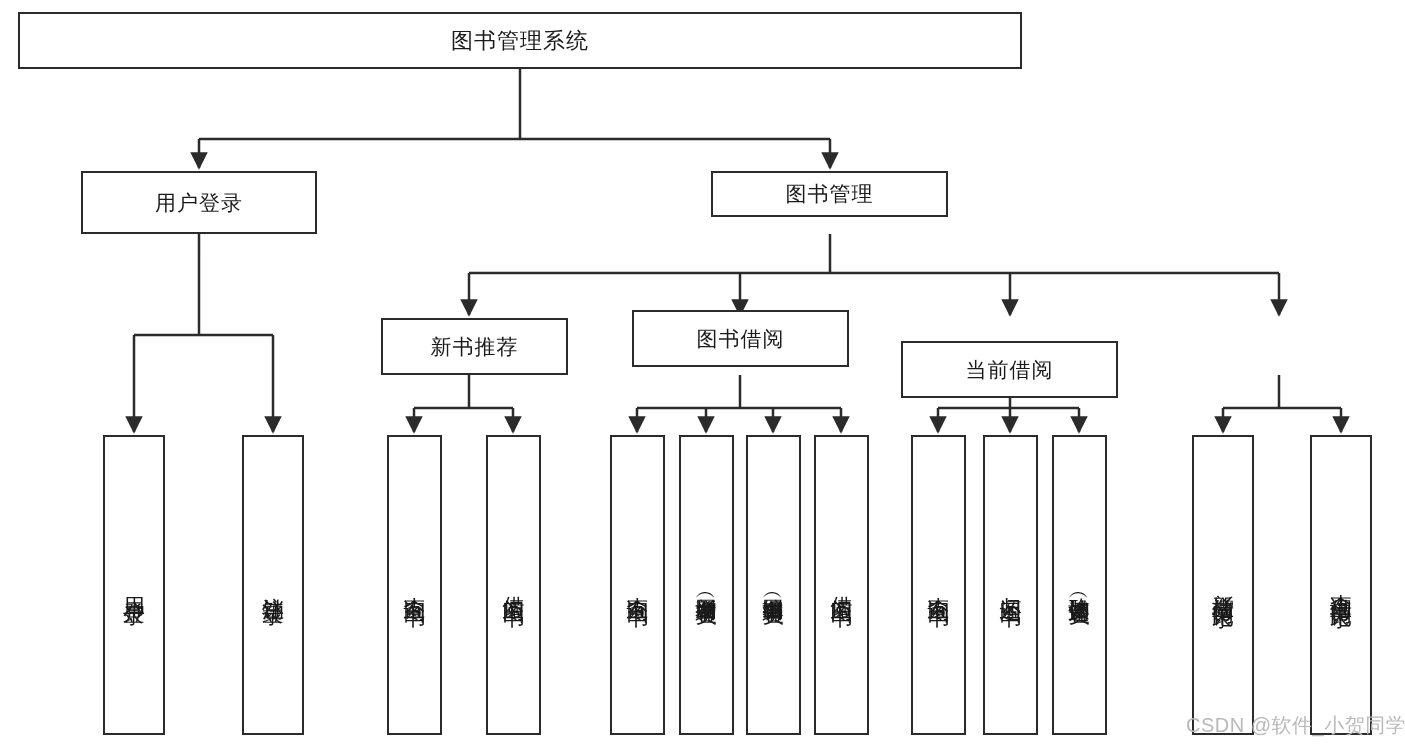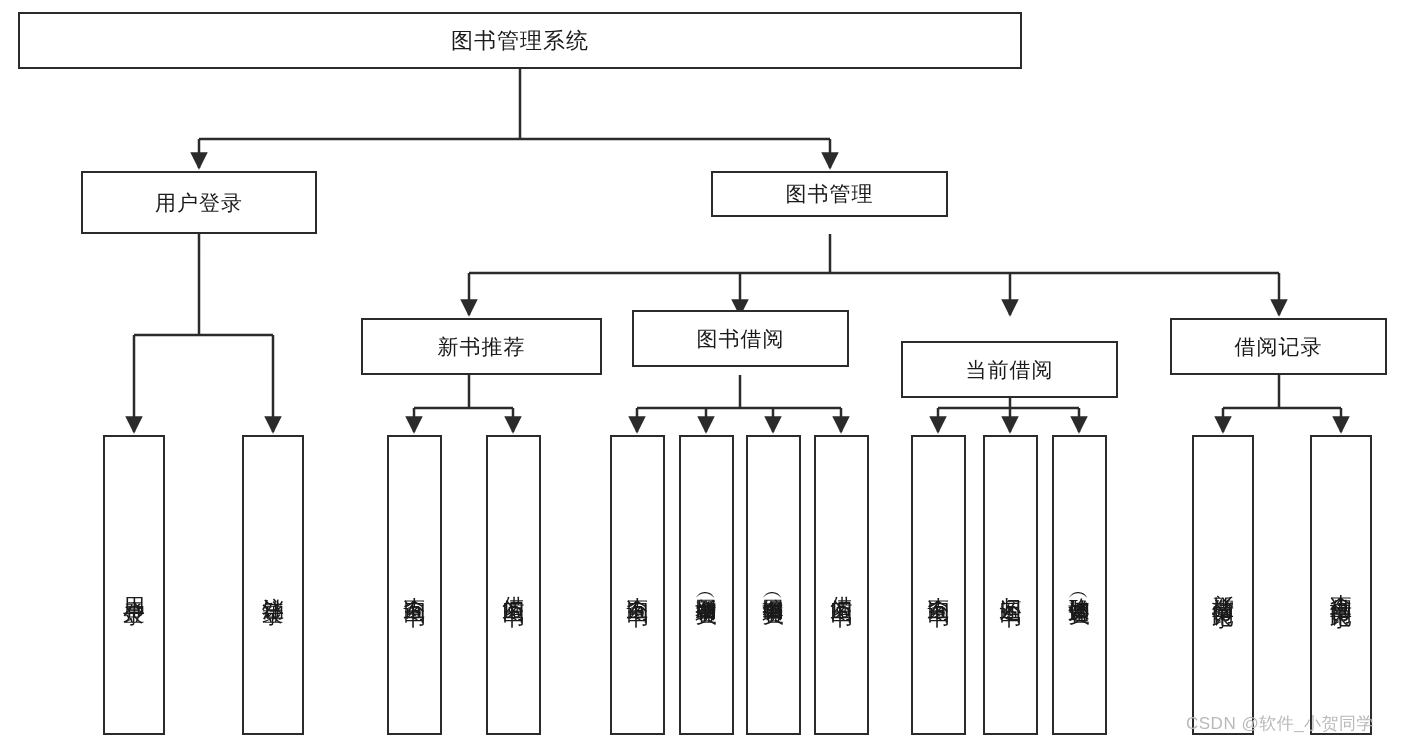--- a/index.html
+++ b/index.html
@@ -58,21 +58,21 @@
   .node.v-node .vlabel {
     display: block;
     writing-mode: vertical-rl;
     text-orientation: upright;
     white-space: nowrap;
   }
   #watermark {
     position: absolute;
     left: 1186px;
     top: 712px;
-    font-size: 17px;
+    font-size: 20px;
     color: #b9b9b9;
     font-family: "Liberation Sans", "DejaVu Sans", sans-serif;
     letter-spacing: 0.5px;
     white-space: nowrap;
     pointer-events: none;
   }
 </style>
 </head>
 <body>
 
@@ -133,35 +133,32 @@
   </div>
 
   <div class="node h-node" style="left:81px; top:171px; width:236px; height:63px;">
     <span>用户登录</span>
   </div>
 
   <div class="node h-node" style="left:711px; top:171px; width:237px; height:46px;">
     <span>图书管理</span>
   </div>
 
-  <div class="node h-node" style="left:361px; top:318px; width:241px; height:57px;">
+  <div class="node h-node" style="left:381px; top:318px; width:187px; height:57px;">
     <span>新书推荐</span>
   </div>
 
   <div class="node h-node" style="left:632px; top:310px; width:217px; height:57px;">
     <span>图书借阅</span>
   </div>
 
   <div class="node h-node" style="left:901px; top:318px; width:217px; height:57px;margin-top:23px;">
     <span>当前借阅</span>
   </div>
 
-  <div class="node h-node" style="left:1170px; top:318px; width:217px; height:57px;">
-    <span>借阅记录</span>
-  </div>
 
   <div class="node v-node" style="left:103px; top:435px; width:62px; height:300px;">
     <span class="vlabel">用户登录</span>
   </div>
 
   <div class="node v-node" style="left:242px; top:435px; width:62px; height:300px;">
     <span class="vlabel">注销登录</span>
   </div>
 
   <div class="node v-node" style="left:387px; top:435px; width:55px; height:300px;">

